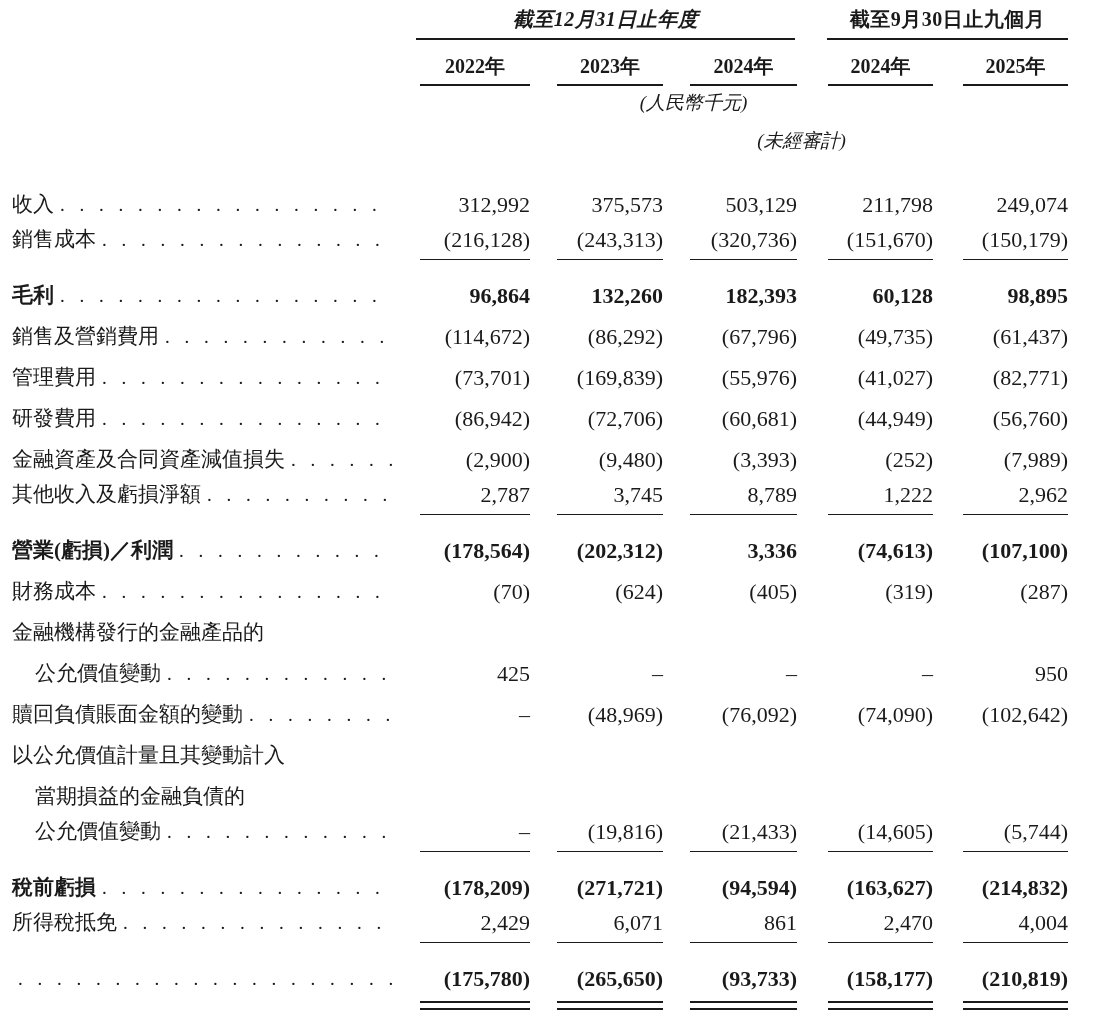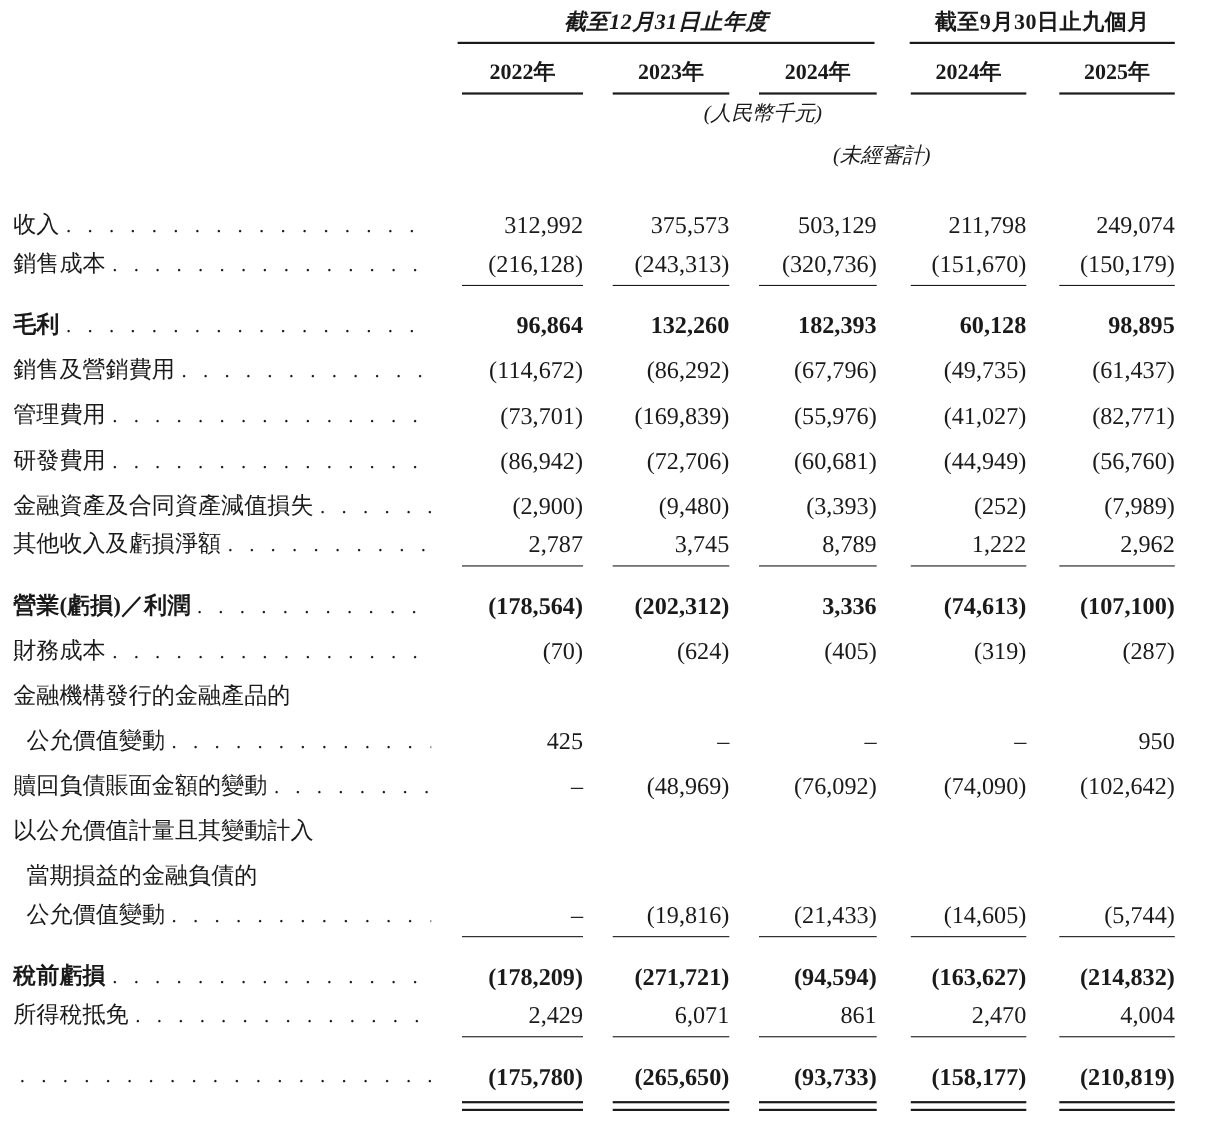--- a/index.html
+++ b/index.html
@@ -28,25 +28,25 @@
   .grule.g1{left:416px;width:379px;}
   .grule.g2{left:827px;width:241px;}
   .year{position:absolute;top:52px;height:28px;line-height:28px;font-weight:700;font-size:20px;text-align:center;}
   .yrule{position:absolute;top:84px;border-top:2px solid #1a1a1a;height:0;}
   .note{position:absolute;font-style:italic;font-size:19px;text-align:center;}
   .note.currency{top:90px;left:590px;width:207px;}
   .note.unaudited{top:128px;left:685px;width:233px;}
 
   
   .tbody{position:relative;}
-  .trow{display:flex;align-items:center;height:41px;line-height:41px;}
+  .trow{display:flex;align-items:flex-end;height:41px;line-height:41px;}
   .trow.tight{height:30px;line-height:30px;}
   .trow.bold{font-weight:700;}
   .lbl{width:410px;display:flex;align-items:baseline;overflow:hidden;box-sizing:border-box;padding-left:12px;}
-  .lbl.indent{padding-left:24px;}
+  .lbl.indent{padding-left:35px;}
   .ltext{white-space:nowrap;font-size:21px;}
   .dots{flex:1;overflow:hidden;white-space:nowrap;margin:0 18px 0 6px;font-weight:400;font-size:19px;letter-spacing:5px;color:#1a1a1a;}
   .dots::after{content:". . . . . . . . . . . . . . . . . . . . . . . . . . . . . . . . . . . . . . . . . . . . . . . . . .";}
   .val{text-align:right;font-size:22px;box-sizing:border-box;white-space:nowrap;}
   .v0{width:120px}.v1{width:133px}.v2{width:134px}.v3{width:136px}.v4{width:135px}
 
   
   .rule-row{position:relative;height:20px;}
   .rule-row .rl{position:absolute;top:4px;height:0;border-top:1.5px solid #1a1a1a;}
   .rule-row.dbl{height:14px;}

